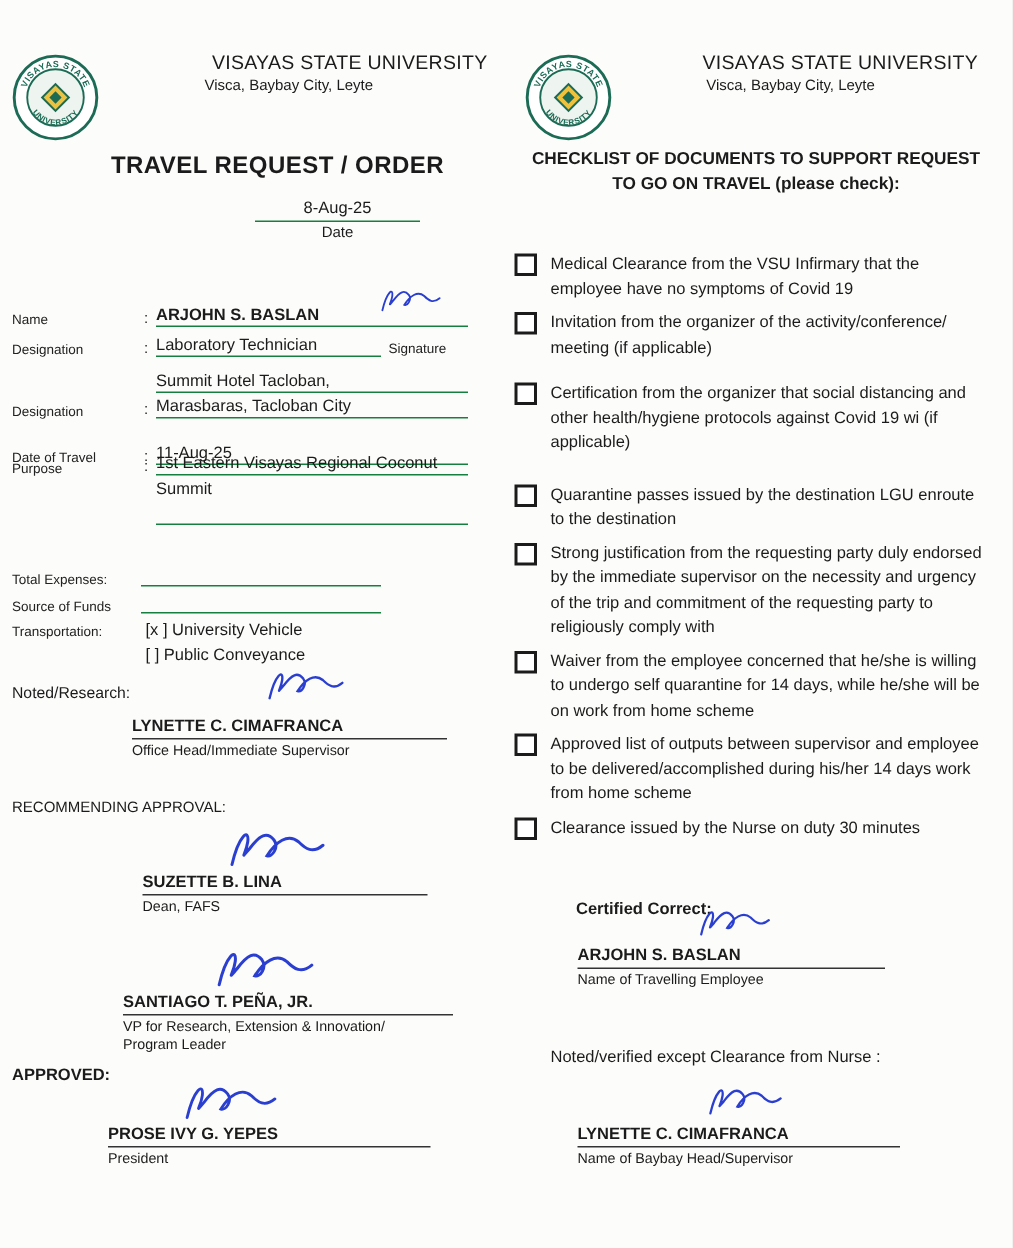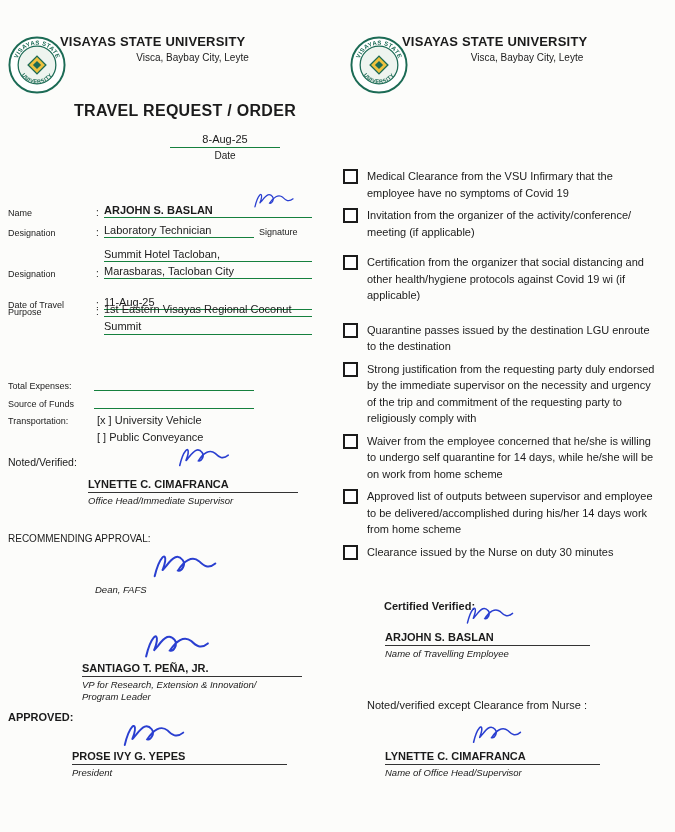--- a/index.html
+++ b/index.html
@@ -1,32 +1,32 @@
 <!DOCTYPE html>
 <html><head>
 <meta charset="utf-8">
 <style>
   * { margin:0; padding:0; box-sizing:border-box; }
   html,body { background:#e9e9e7; }
   body { font-family:"Liberation Sans", sans-serif; color:#1b1b1b; }
   .page { position:relative; width:675px; height:832px; background:#fcfcfa; margin:0 auto; overflow:hidden; }
   .abs { position:absolute; }
-  .uni { font-weight:bold; font-size:13px; text-align:left; letter-spacing:.2px; }
+  .uni { font-weight:normal; font-size:13px; text-align:right; letter-spacing:.2px; }
   .addr { font-size:10px; text-align:center; margin-top:3px; }
   .ftitle { font-weight:bold; font-size:16px; text-align:center; letter-spacing:.3px; }
   .cktitle { font-weight:bold; font-size:11.5px; text-align:center; line-height:17px; }
   .lbl { font-size:9px; color:#222; }
   .val { font-size:11px; }
   .bold { font-weight:bold; }
   .ul { border-bottom:1px solid #15803d; }
   .row { display:flex; align-items:flex-end; }
   .colon { width:8px; font-size:10px; text-align:left; }
   .sigblock { text-align:left; }
   .signame { font-weight:bold; font-size:11px; border-bottom:1px solid #333; padding-bottom:2px; }
-  .sigtitle { font-size:9.5px; padding-top:2px; line-height:12px;font-style:italic; }
+  .sigtitle { font-size:9.5px; padding-top:2px; line-height:12px; }
   .sig path { stroke:#2a3fd0; stroke-width:1.7; fill:none; stroke-linecap:round; }
   .item { display:flex; margin-bottom:6px; }
   .chk { width:15px; height:15px; border:2px solid #1b1b1b; flex:none; margin-right:9px; margin-top:1px; background:#fff; }
   .itemtext { font-size:11px; line-height:16.5px; width:294px; }
   .seal text { font-family:"Liberation Sans", sans-serif; }
 </style>
 </head>
 <body>
 
 <div class="page">
@@ -90,53 +90,54 @@
     <span class="colon">:</span>
     <span class="val ul" style="flex:1;padding-bottom:1px">11-Aug-25</span>
   </div>
 
   <div class="abs row" style="left:8px;top:303px;width:304px">
     <span class="lbl" style="width:88px">Purpose</span>
     <span class="colon">:</span>
     <span class="val ul" style="flex:1;padding-bottom:1px">1st Eastern Visayas Regional Coconut</span>
   </div>
   <div class="abs" style="left:104px;top:320px;width:208px">
-    <div class="val ul" style="padding-bottom:2px">Summit</div>
+    <div class="val ul" style="padding-bottom:17px">Summit</div>
   </div>
 
   <div class="abs row" style="left:8px;top:378px;width:246px">
     <span class="lbl" style="width:86px">Total Expenses:</span>
     <span class="ul" style="flex:1;height:13px"></span>
   </div>
   <div class="abs row" style="left:8px;top:396px;width:246px">
     <span class="lbl" style="width:86px">Source of Funds</span>
     <span class="ul" style="flex:1;height:13px"></span>
   </div>
 
   <div class="abs row" style="left:8px;top:414px;width:300px">
     <span class="lbl" style="width:89px">Transportation:</span>
     <span class="val">[x ] University Vehicle</span>
   </div>
   <div class="abs val" style="left:97px;top:431px">[ ] Public Conveyance</div>
 
-  <div class="abs" style="left:8px;top:456px;font-size:10.5px">Noted/Verified:</div>
+  <div class="abs" style="left:8px;top:456px;font-size:10.5px">Noted/Research:</div>
   <svg class="abs sig" style="left:176px;top:441px" width="56" height="34" viewBox="0 0 60 32">
     <path d="M4 24 C8 7 14 3 13 11 C12 18 8 22 14 15 C20 7 24 5 28 10 C31 14 27 20 24 19 C29 11 36 6 42 11 C46 15 50 18 56 13"></path>
   </svg>
   <div class="abs sigblock" style="left:88px;top:478px;width:210px">
     <div class="signame">LYNETTE C. CIMAFRANCA</div>
     <div class="sigtitle">Office Head/Immediate Supervisor</div>
   </div>
 
   <div class="abs" style="left:8px;top:533px;font-size:10px">RECOMMENDING APPROVAL:</div>
 
   <svg class="abs sig" style="left:150px;top:548px" width="70" height="38" viewBox="0 0 60 32">
     <path d="M4 24 C8 7 14 3 13 11 C12 18 8 22 14 15 C20 7 24 5 28 10 C31 14 27 20 24 19 C29 11 36 6 42 11 C46 15 50 18 56 13"></path>
   </svg>
   <div class="abs sigblock" style="left:95px;top:582px;width:190px">
+    <div class="signame">SUZETTE B. LINA</div>
     <div class="sigtitle">Dean, FAFS</div>
   </div>
 
   <svg class="abs sig" style="left:138px;top:628px" width="78" height="38" viewBox="0 0 60 32">
     <path d="M4 24 C8 7 14 3 13 11 C12 18 8 22 14 15 C20 7 24 5 28 10 C31 14 27 20 24 19 C29 11 36 6 42 11 C46 15 50 18 56 13"></path>
   </svg>
   <div class="abs sigblock" style="left:82px;top:662px;width:220px">
     <div class="signame">SANTIAGO T. PEÑA, JR.</div>
     <div class="sigtitle">VP for Research, Extension &amp; Innovation/</div>
     <div class="sigtitle" style="padding-top:0">Program Leader</div>
@@ -166,20 +167,24 @@
     </text>
     <rect x="23.5" y="23.5" width="13" height="13" fill="#eec23e" stroke="#1c6b55" stroke-width="1.4" transform="rotate(45 30 30)"></rect>
     <rect x="27" y="27" width="6" height="6" fill="#1c6b55" transform="rotate(45 30 30)"></rect>
   </svg>
 
   <div class="abs" style="left:402px;top:34px;width:250px">
     <div class="uni">VISAYAS STATE UNIVERSITY</div>
     <div class="addr">Visca, Baybay City, Leyte</div>
   </div>
 
+  <div class="abs" style="left:336px;top:98px;width:336px">
+    <div class="cktitle">CHECKLIST OF DOCUMENTS TO SUPPORT REQUEST</div>
+    <div class="cktitle">TO GO ON TRAVEL (please check):</div>
+  </div>
 
   <div class="abs" style="left:343px;top:168px;width:325px">
     <div class="item">
       <span class="chk"></span>
       <span class="itemtext">Medical Clearance from the VSU Infirmary that the employee have no symptoms of Covid 19</span>
     </div>
     <div class="item">
       <span class="chk"></span>
       <span class="itemtext">Invitation from the organizer of the activity/conference/ meeting (if applicable)</span>
     </div>
@@ -202,31 +207,31 @@
     <div class="item">
       <span class="chk"></span>
       <span class="itemtext">Approved list of outputs between supervisor and employee to be delivered/accomplished during his/her 14 days work from home scheme</span>
     </div>
     <div class="item">
       <span class="chk"></span>
       <span class="itemtext">Clearance issued by the Nurse on duty 30 minutes</span>
     </div>
   </div>
 
-  <div class="abs bold" style="left:384px;top:600px;font-size:11px">Certified Verified:</div>
+  <div class="abs bold" style="left:384px;top:600px;font-size:11px">Certified Correct:</div>
   <svg class="abs sig" style="left:464px;top:598px" width="52" height="36" viewBox="0 0 60 32">
     <path d="M4 24 C8 7 14 3 13 11 C12 18 8 22 14 15 C20 7 24 5 28 10 C31 14 27 20 24 19 C29 11 36 6 42 11 C46 15 50 18 56 13"></path>
   </svg>
   <div class="abs sigblock" style="left:385px;top:631px;width:205px">
     <div class="signame">ARJOHN S. BASLAN</div>
     <div class="sigtitle">Name of Travelling Employee</div>
   </div>
 
   <div class="abs" style="left:367px;top:699px;font-size:11px;">Noted/verified except Clearance from Nurse :</div>
   <svg class="abs sig" style="left:470px;top:718px" width="54" height="34" viewBox="0 0 60 32">
     <path d="M4 24 C8 7 14 3 13 11 C12 18 8 22 14 15 C20 7 24 5 28 10 C31 14 27 20 24 19 C29 11 36 6 42 11 C46 15 50 18 56 13"></path>
   </svg>
   <div class="abs sigblock" style="left:385px;top:750px;width:215px">
     <div class="signame">LYNETTE C. CIMAFRANCA</div>
-    <div class="sigtitle">Name of Office Head/Supervisor</div>
+    <div class="sigtitle">Name of Baybay Head/Supervisor</div>
   </div>
 
 </div>
 
 </body></html>

